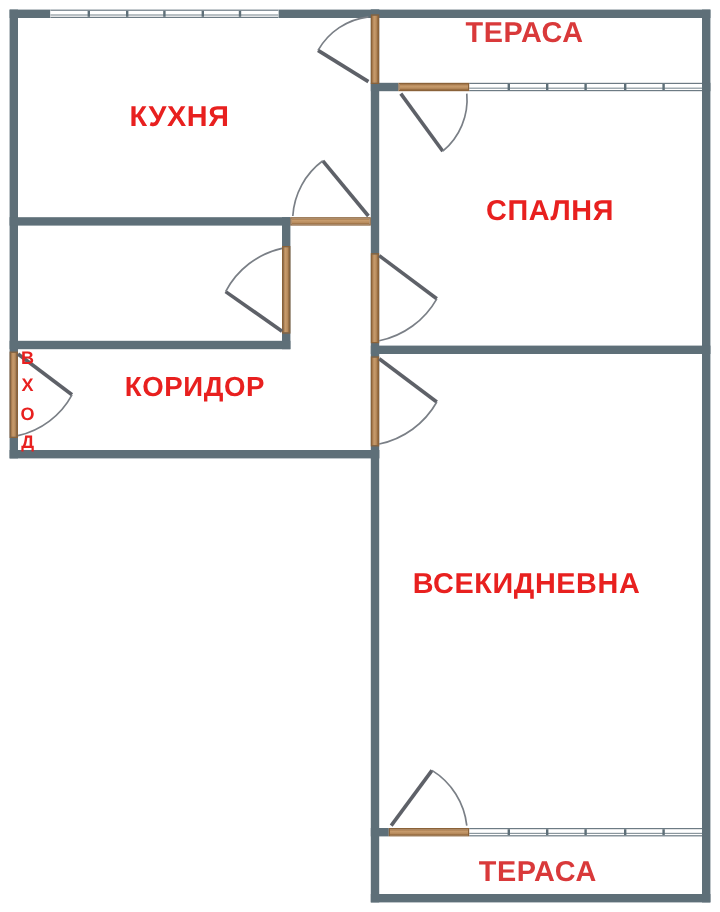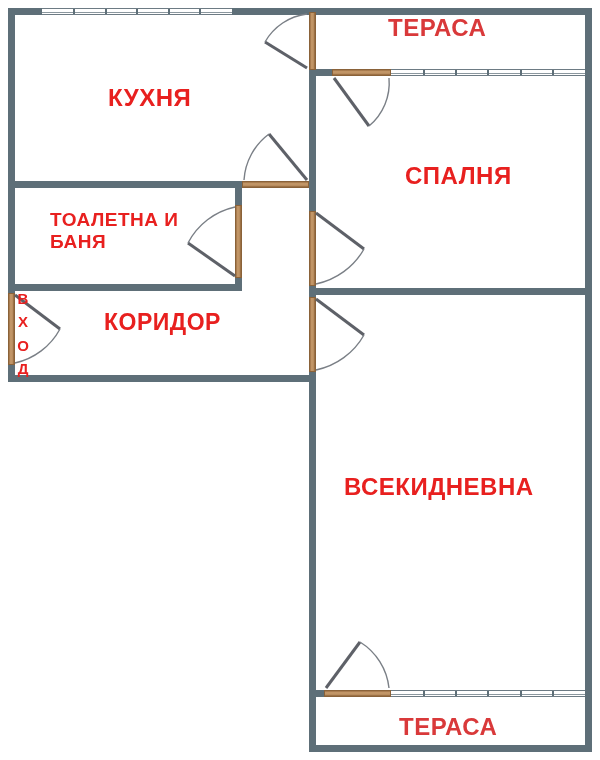--- a/index.html
+++ b/index.html
@@ -146,21 +146,20 @@
       <path d="M65 50 A 62 62 0 0 0 36 4" stroke="#7a7f86" stroke-width="1.4" fill="none"></path>
     </svg>
   </div>
 
   <div class="label" style="left:108px;top:84px;font-size:24px;">КУХНЯ</div>
 
   <div class="label soft" style="left:388px;top:14px;font-size:24px;">ТЕРАСА</div>
 
   <div class="label" style="left:405px;top:162px;font-size:24px;text-align:right;">СПАЛНЯ</div>
 
-  <div class="label two-line" style="left:50px;top:209px;width:150px;font-size:19px;">ТОАЛЕТНА И БАНЯ</div>
 
   <div class="label" style="left:344px;top:473px;font-size:24px;">ВСЕКИДНЕВНА</div>
 
   <div class="label" style="left:104px;top:309px;font-size:23px;">КОРИДОР</div>
 
   <div class="label soft" style="left:399px;top:713px;font-size:24px;">ТЕРАСА</div>
 
   <div class="vletters" style="left:14px;top:287px;width:18px;">
     <span>В</span>
     <span>Х</span>

